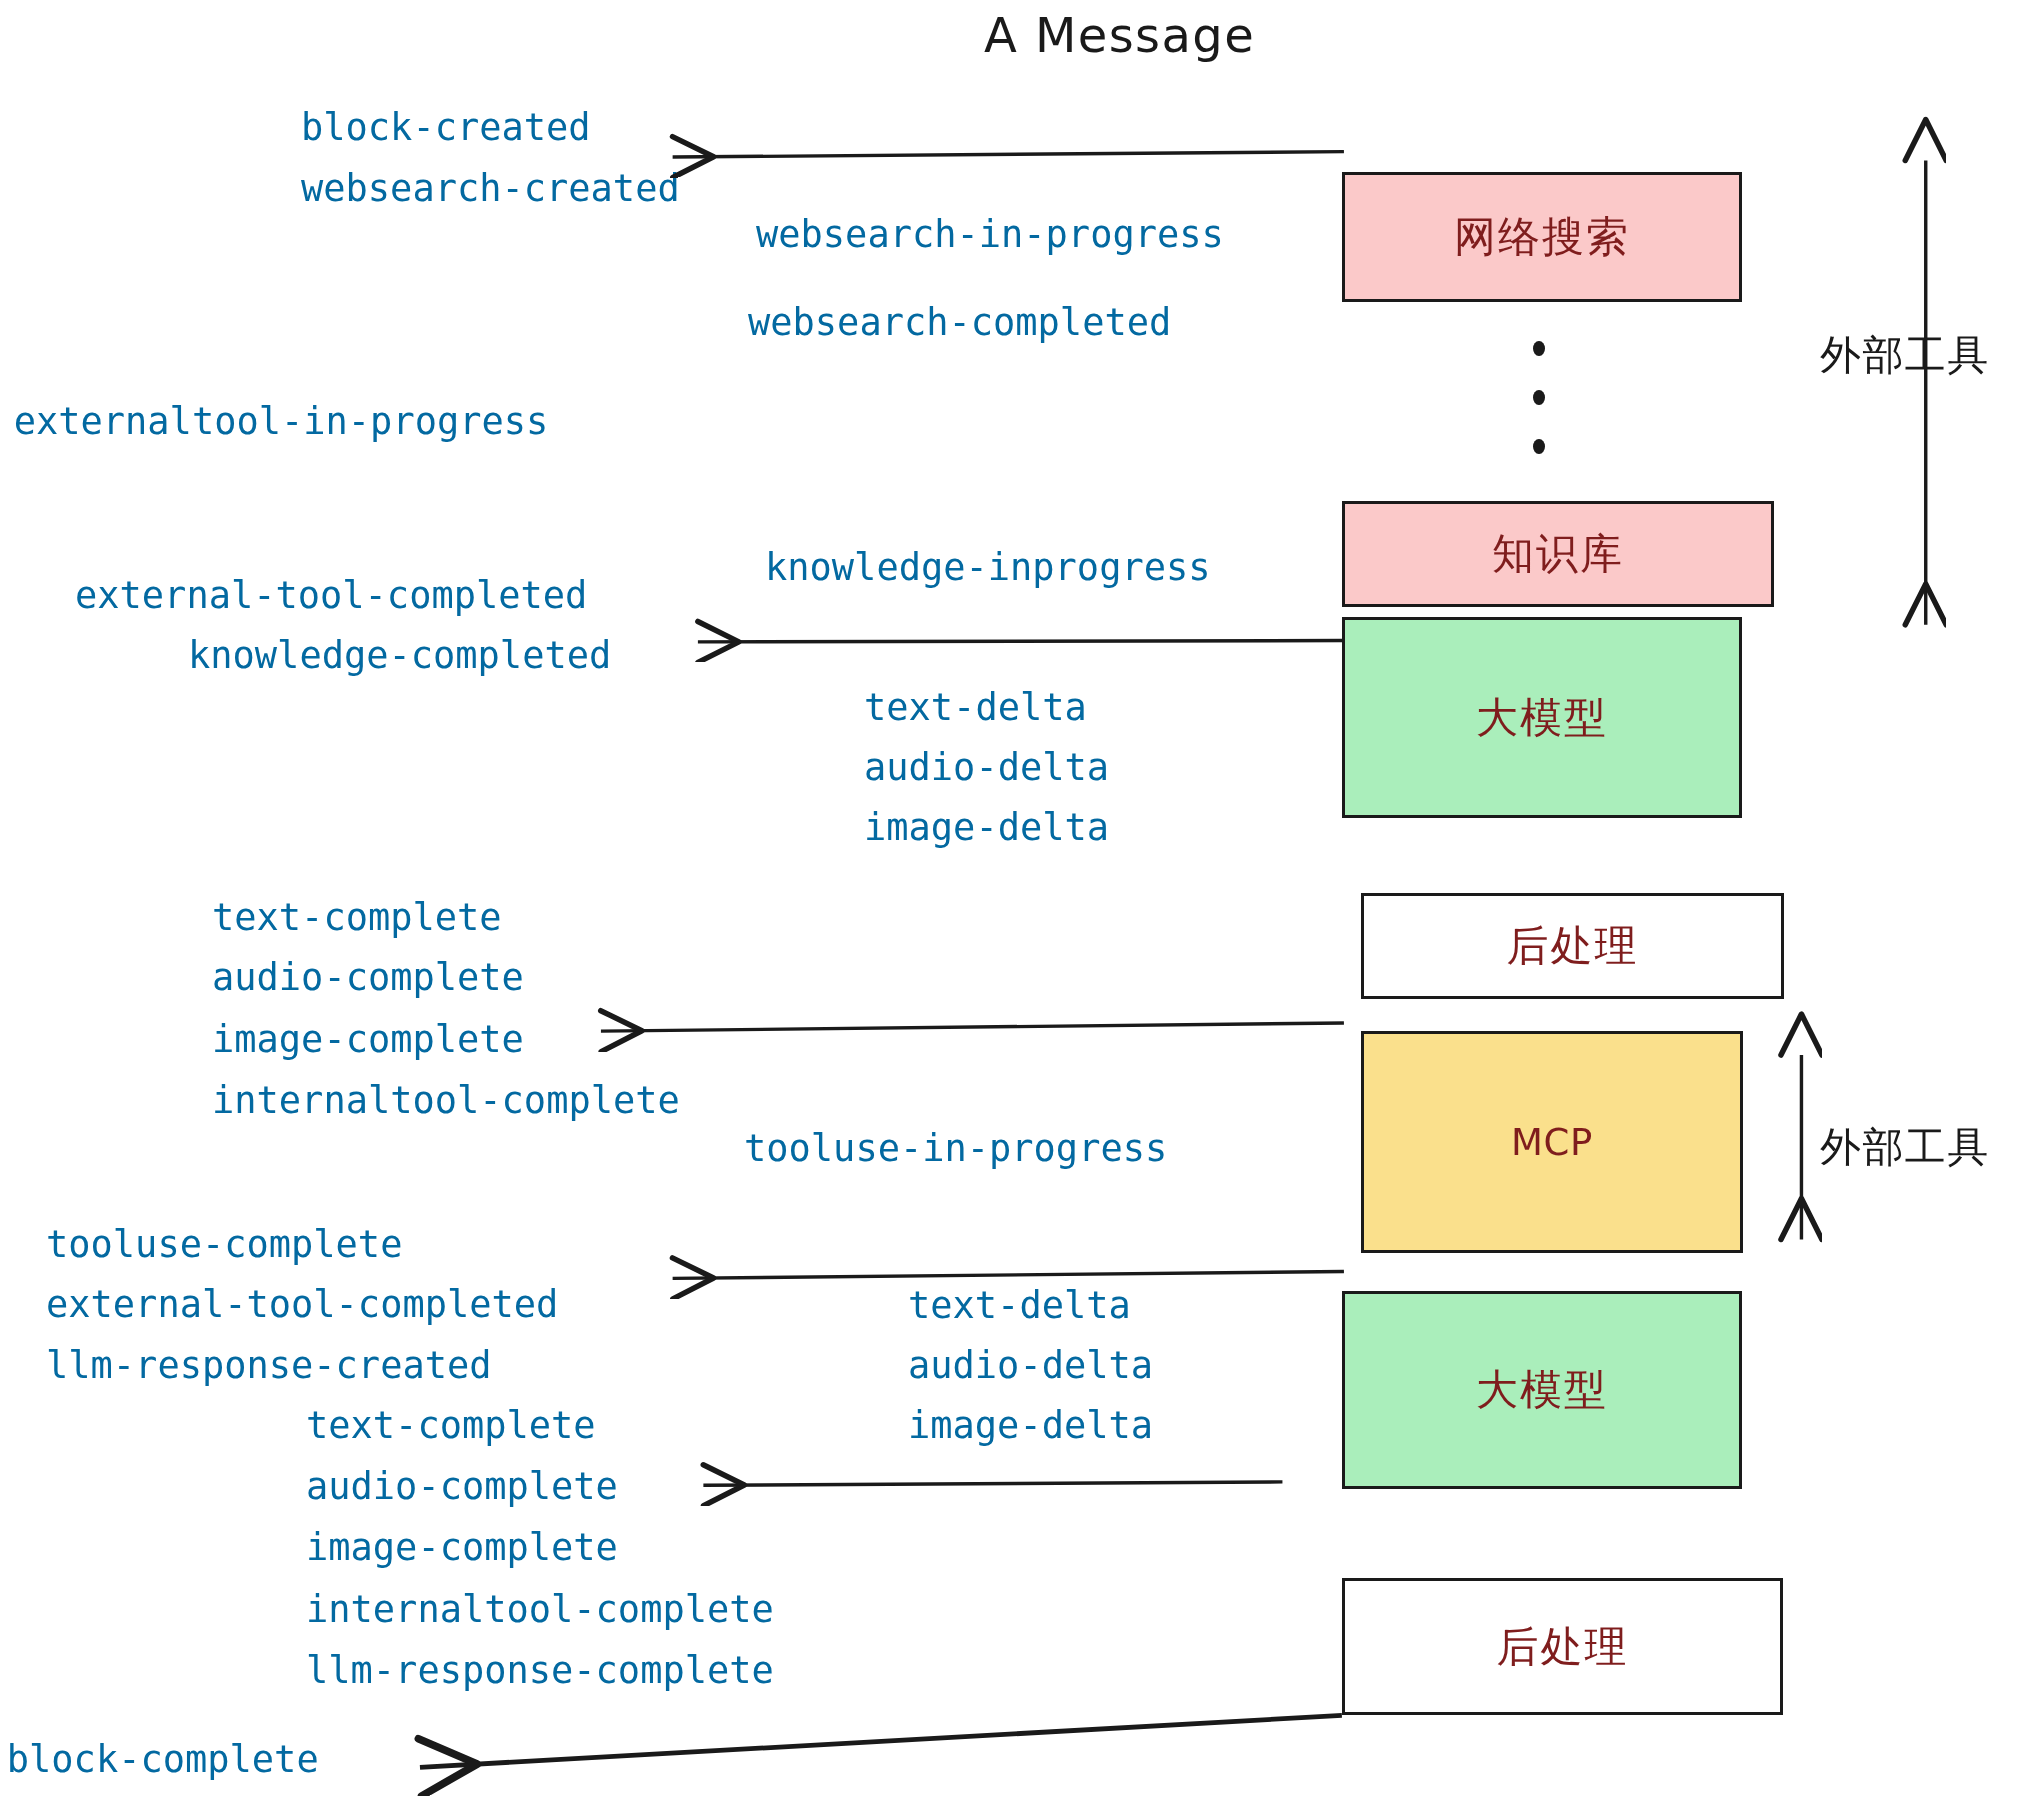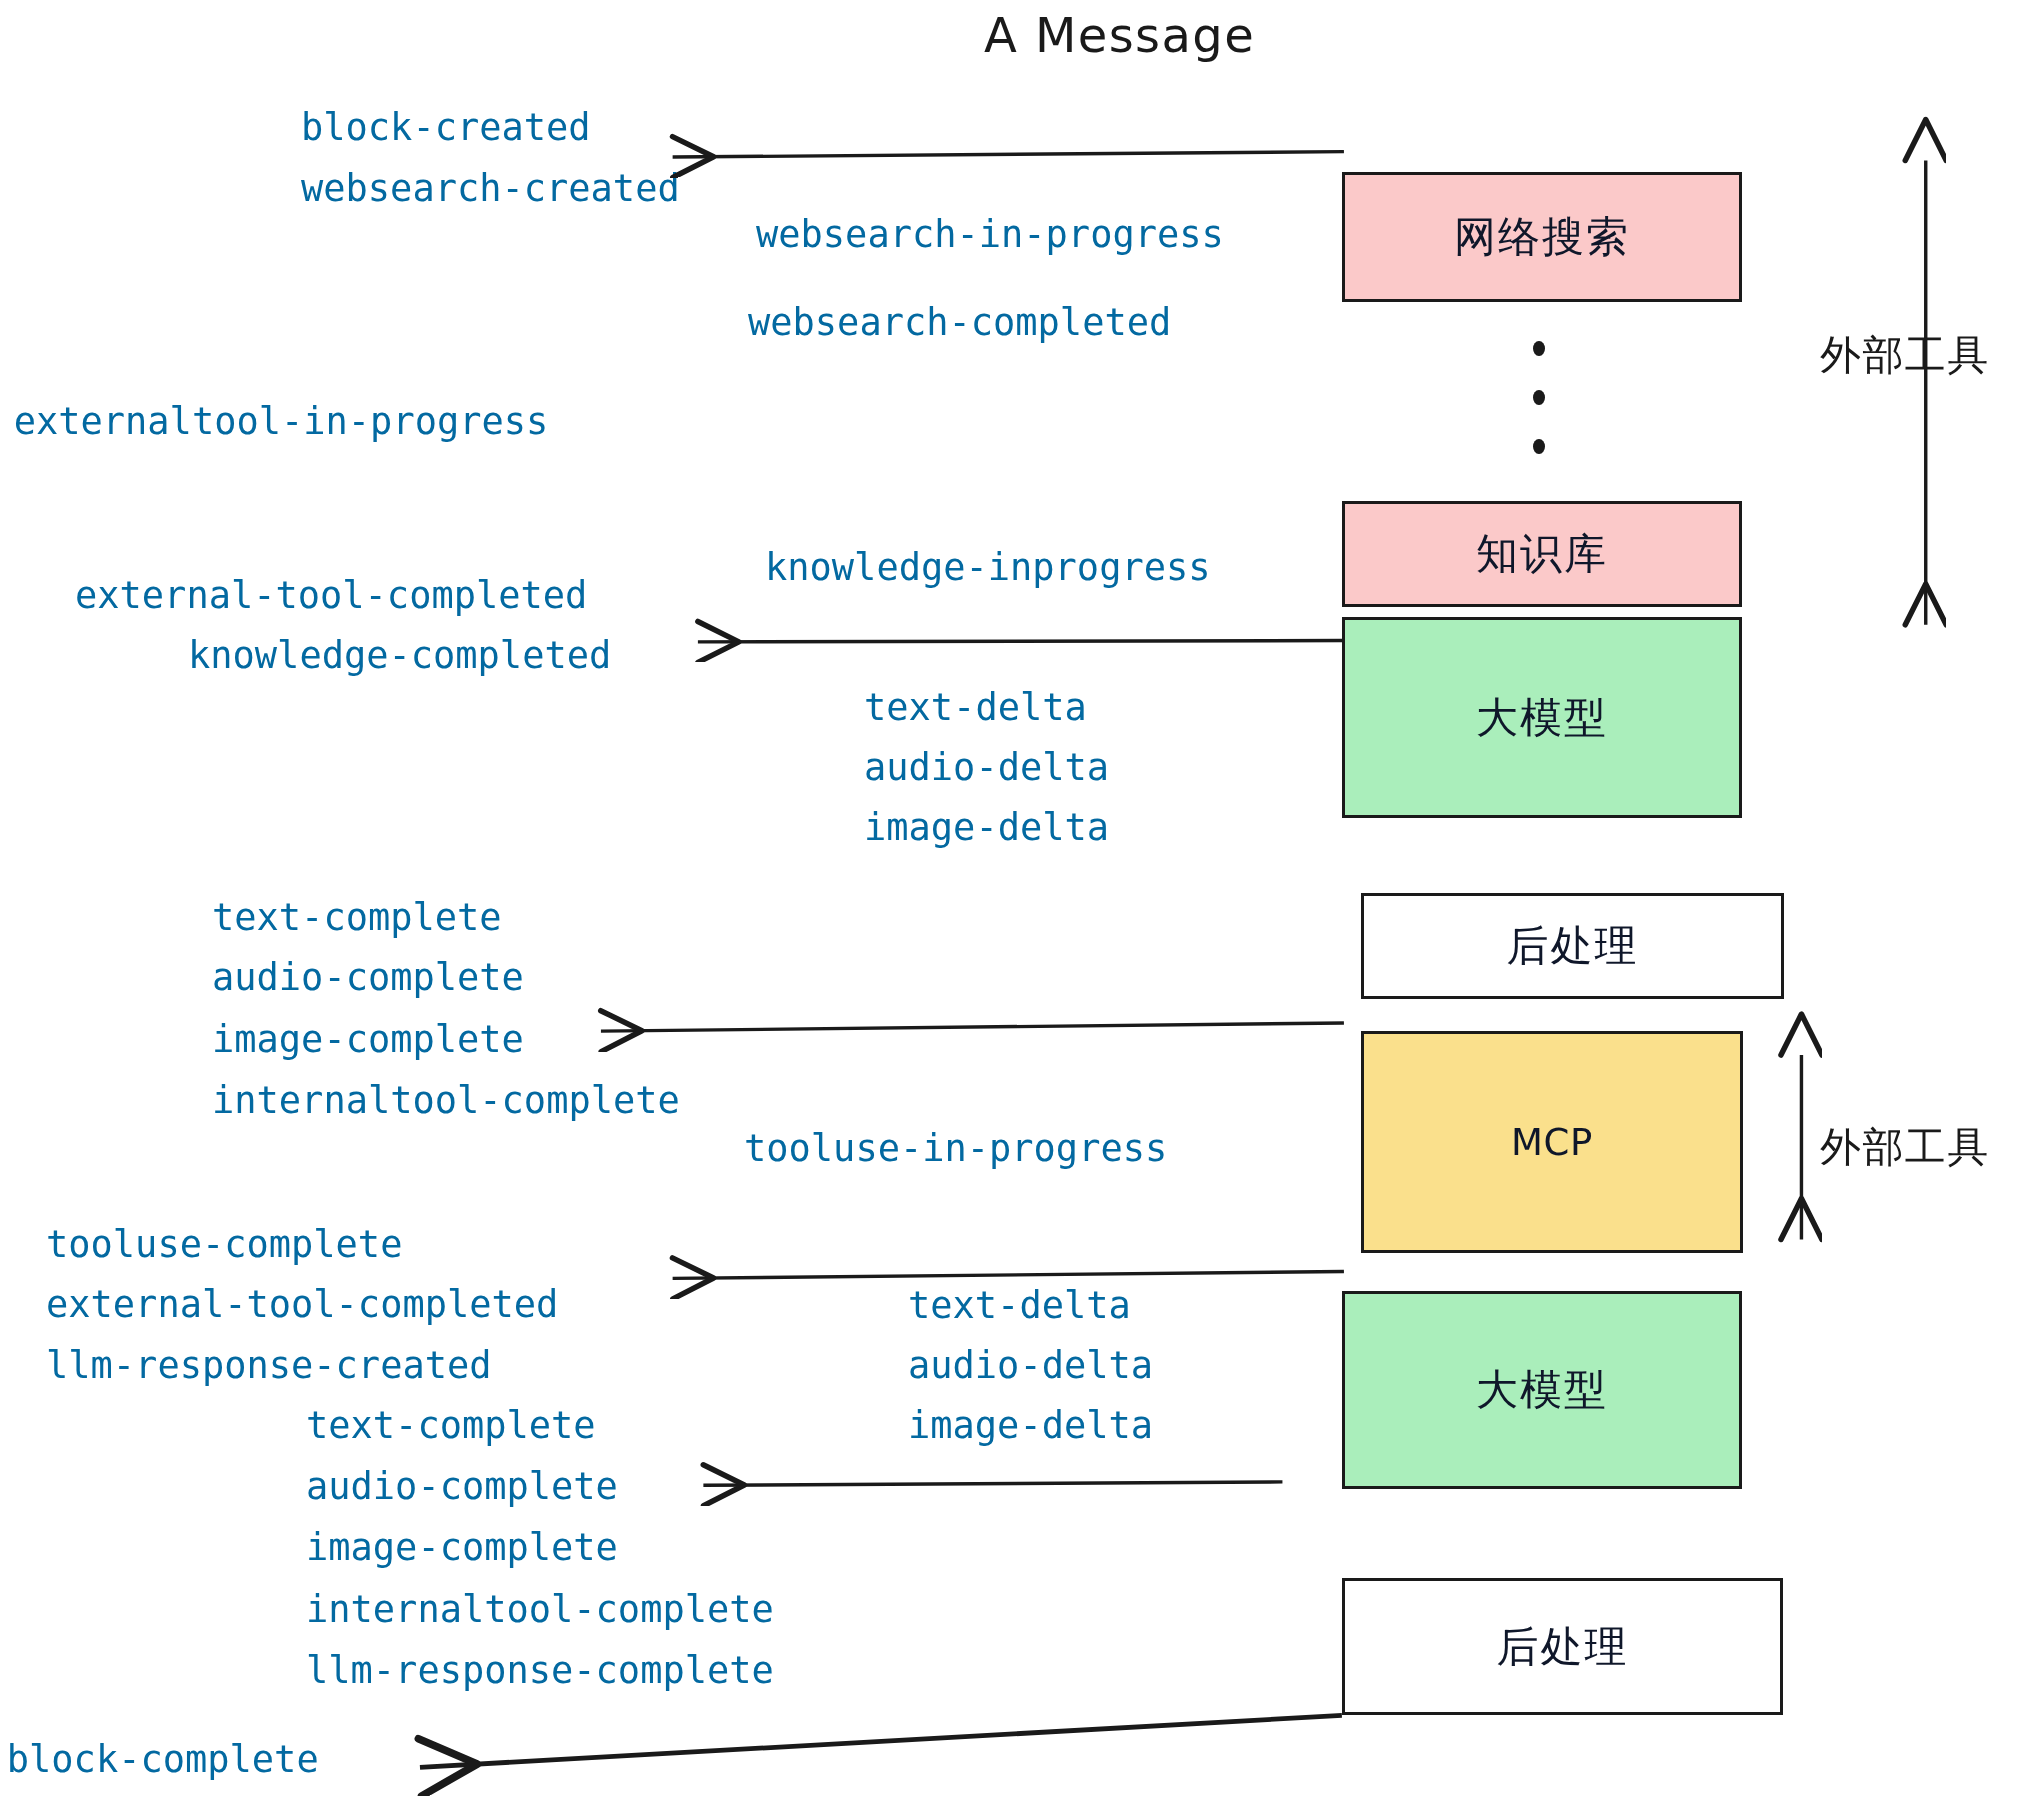--- a/index.html
+++ b/index.html
@@ -33,21 +33,21 @@
   }
   .box {
     position: absolute;
     box-sizing: border-box;
     border: 3.4px solid #1a1a1a;
     display: flex;
     align-items: center;
     justify-content: center;
     font-family: "DejaVu Sans", "Liberation Sans", sans-serif;
     font-size: 42px;
-    color: #0f172a;
+    color: #7f1d1d;
     letter-spacing: 2px;
   }
   .box.latin {
     font-size: 37px;
     letter-spacing: 0.7px;
   }
   .dots {
     position: absolute;
     display: flex;
     flex-direction: column;
@@ -79,21 +79,21 @@
 </style>
 </head>
 <body>
 
 <div id="canvas">
 
   <div class="title" style="left:984px; top:6.8px;">A Message</div>
 
   <div id="boxes-layer">
       <div class="box" style="left: 1342px; top: 172px; width: 400px; height: 130px; background: rgb(251, 201, 201);">网络搜索</div>
-      <div class="box" style="left: 1342px; top: 501px; width: 400px; height: 106px; background: rgb(251, 201, 201);">知识库</div>
+      <div class="box" style="left: 1342px; top: 501px; width: 432px; height: 106px; background: rgb(251, 201, 201);">知识库</div>
       <div class="box" style="left: 1342px; top: 617px; width: 400px; height: 201px; background: rgb(170, 238, 187);">大模型</div>
       <div class="box" style="left: 1361px; top: 893px; width: 423px; height: 106px; background: rgb(255, 255, 255);">后处理</div>
       <div class="box latin" style="left: 1361px; top: 1031px; width: 382px; height: 222px; background: rgb(250, 224, 140);">MCP</div>
       <div class="box" style="left: 1342px; top: 1291px; width: 400px; height: 198px; background: rgb(170, 238, 187);">大模型</div>
       <div class="box" style="left: 1342px; top: 1578px; width: 441px; height: 137px; background: rgb(255, 255, 255);">后处理</div>
     </div>
   <div id="events-layer">
       <div class="evt" style="left: 301px; top: 106px;">block-created</div>
       <div class="evt" style="left: 301px; top: 167px;">websearch-created</div>
       <div class="evt" style="left: 748px; top: 213px; margin-left: 8px;">websearch-in-progress</div>

